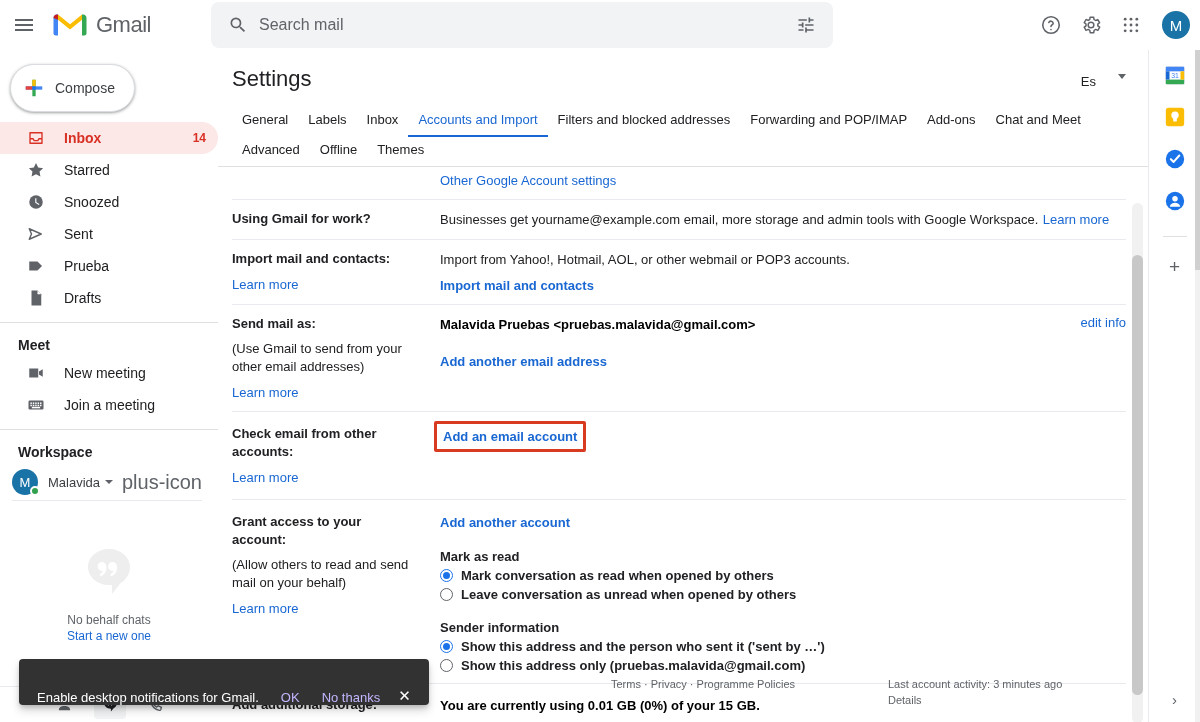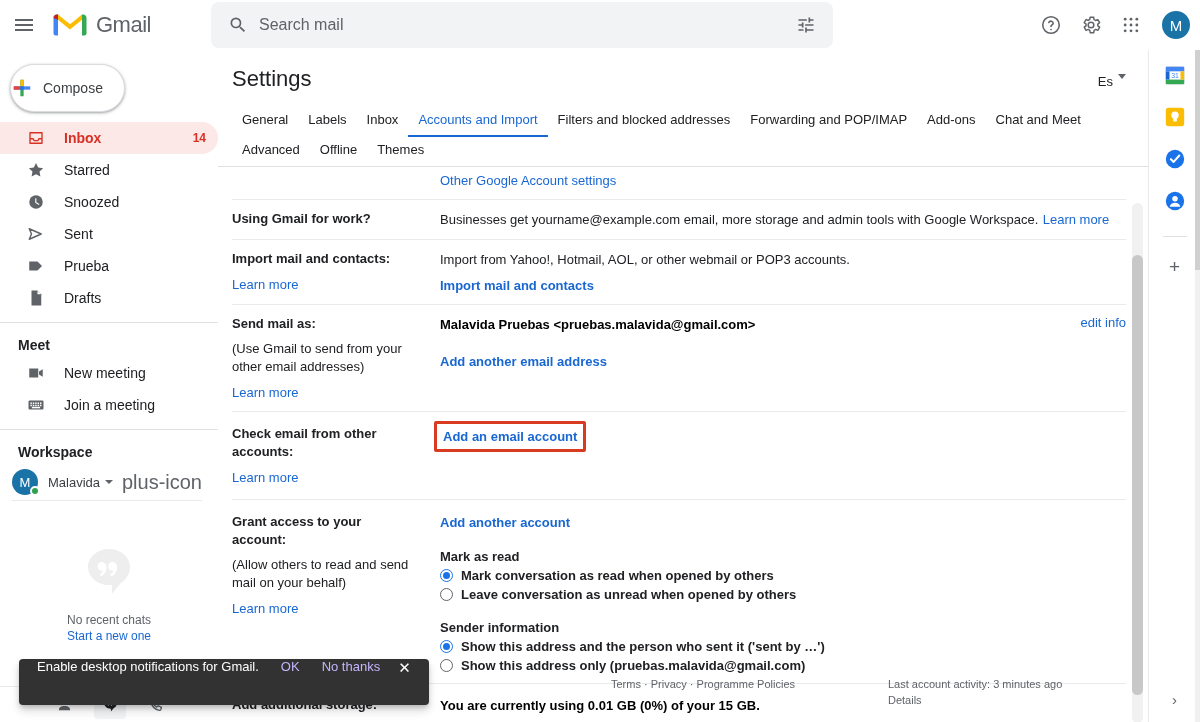--- a/index.html
+++ b/index.html
@@ -74,24 +74,25 @@
     border: 2px solid #fff;
   }
 
   
   .sidebar {
     position: absolute; top: 50px; left: 0; width: 218px; height: 672px;
     background: #fff; overflow: hidden;
   }
   .compose-btn {
     margin: 14px 0 0 10px;
-    width: 115px; height: 48px; border-radius: 24px;
+    width: 125px; height: 48px; border-radius: 24px;
     background: #fff; border: 1px solid #dadce0;
     box-shadow: 0 1px 2px 0 rgba(60,64,67,.3), 0 1px 3px 1px rgba(60,64,67,.15);
     display: flex; align-items: center; cursor: pointer;
+    padding-left: 12px;
   }
   .compose-label { font-size: 14px; color: #3c4043; margin-left: 10px; }
 
   .navlist { margin-top: 10px; }
   .navitem {
     display: flex; align-items: center; height: 32px;
     padding-left: 26px; padding-right: 12px;
     border-radius: 0 16px 16px 0; cursor: pointer;
     color: #202124; font-size: 14px;
   }
@@ -148,21 +149,21 @@
     width: 930px; height: 672px;
     background: #fff; overflow: hidden;
   }
   .settings-head {
     display: flex; align-items: baseline;
     padding: 16px 22px 0 14px;
   }
   .settings-title { font-size: 22px; color: #202124; font-weight: 400; }
   .lang-pick {
     margin-left: auto; font-size: 13px; color: #202124;
-    display: flex; gap: 5px; cursor: pointer;
+    display: flex; gap: 22px; cursor: pointer;
   }
   .tabs-wrap {
     border-bottom: 1px solid #e0e0e0;
     padding: 14px 22px 0 14px;
   }
   .tabs { display: flex; flex-wrap: wrap; gap: 0; }
   .tab {
     font-size: 13px; color: #202124; cursor: pointer;
     padding: 6px 10px 8px 10px;
     white-space: nowrap;
@@ -243,21 +244,21 @@
   }
   .rail-ico { width: 22px; height: 22px; cursor: pointer; border-radius: 4px; }
   .rail-sep { width: 24px; height: 1px; background: #e0e0e0; margin-top: 4px; }
   .rail-plus { font-size: 19px; color: #5f6368; cursor: pointer; line-height: 1; }
   .rail-arrow { position: absolute; bottom: 14px; font-size: 15px; color: #5f6368; cursor: pointer; }
 
   
   .snackbar {
     position: absolute; left: 19px; bottom: 17px;
     height: 46px; background: #323232; color: #fff;
-    border-radius: 4px; display: flex; align-items: flex-start;
+    border-radius: 4px; display: flex; align-items: flex-end;
     padding: 0 18px; gap: 22px;
     box-shadow: 0 3px 5px -1px rgba(0,0,0,.2), 0 6px 10px 0 rgba(0,0,0,.14);
     z-index: 40;
   }
   .snack-msg { font-size: 13px; color: #fff; }
   .snack-act { font-size: 13px; color: #c4b5fd; cursor: pointer; font-weight: 500; }
   .snack-x { font-size: 15px; color: #fff; cursor: pointer; margin-left: -4px; }
 
   .outer-scrollbar {
     position: absolute; right: 0; top: 50px; width: 5px; height: 672px;
@@ -449,21 +450,21 @@
     </div>
     <div class="hg-underline"></div>
 
     <div class="empty-chats">
       <div class="quote-bubble">
         <svg width="52" height="52" viewBox="0 0 52 52">
           <path d="M26 4C14.4 4 5 12.1 5 22.1c0 9.9 9.4 18 21 18 1 0 2-.06 3-.18V49l8.2-10.6C42.9 35.2 47 29.1 47 22.1 47 12.1 37.6 4 26 4z" fill="#eeeeee"></path>
           <path d="M19 17c-2.6 0-4.4 1.9-4.4 4.4 0 2.5 1.8 4.3 4.1 4.3.5 0 1-.1 1.3-.2-.4 1.6-1.9 3.2-3.5 3.9l1.2 1.9c3.6-1.5 5.8-4.7 5.8-8.6 0-3.5-1.8-5.7-4.5-5.7zm10.6 0c-2.6 0-4.4 1.9-4.4 4.4 0 2.5 1.8 4.3 4.1 4.3.5 0 1-.1 1.3-.2-.4 1.6-1.9 3.2-3.5 3.9l1.2 1.9c3.6-1.5 5.8-4.7 5.8-8.6 0-3.5-1.8-5.7-4.5-5.7z" fill="#fff"></path>
         </svg>
       </div>
-      <div class="empty-txt">No recent chats</div>
+      <div class="empty-txt">No behalf chats</div>
       <div class="empty-link">Start a new one</div>
     </div>
 
     <div class="bottom-icons">
       <div class="bi">
         <svg width="17" height="17" viewBox="0 0 24 24" fill="#5f6368">
             <circle cx="12" cy="8" r="4"></circle>
             <path d="M4 20c0-4.4 3.6-6 8-6s8 1.6 8 6z"></path>
           </svg>
       </div>

